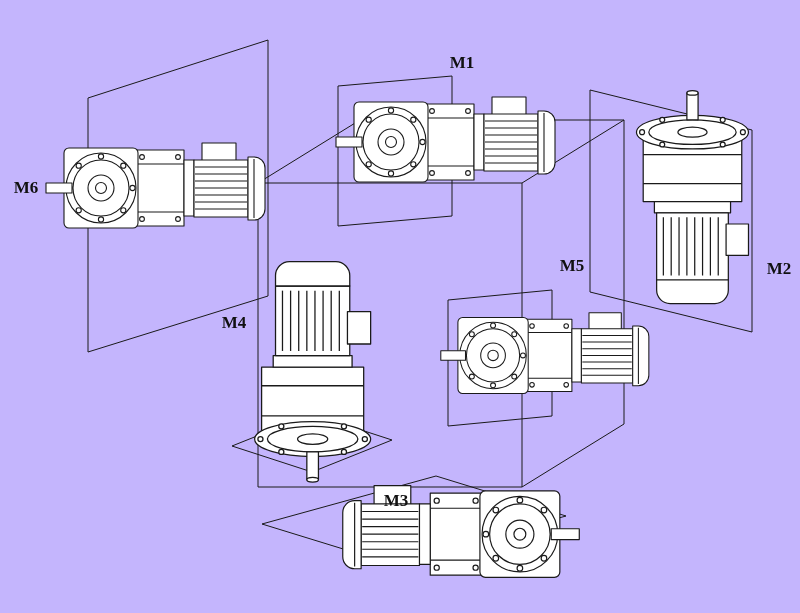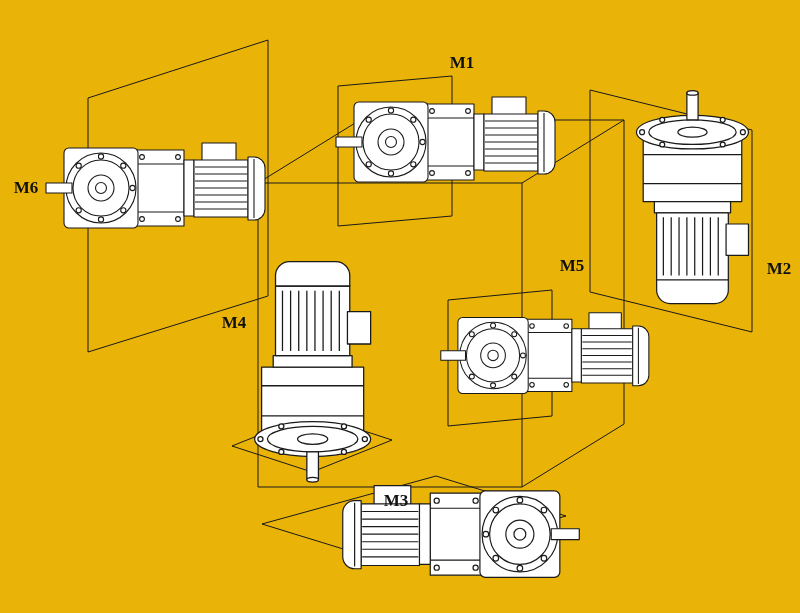--- a/index.html
+++ b/index.html
@@ -1,16 +1,16 @@
 <!DOCTYPE html>
 <html><head>
 <meta charset="utf-8">
 <style>
   html,body{margin:0;padding:0;background:#ffffff;}
-  .stage{position:relative;width:800px;height:613px;background:#eab308;overflow:hidden;
+  .stage{position:relative;width:800px;height:613px;background:#c4b5fd;overflow:hidden;
          font-family:"Liberation Serif", serif;}
   .stage svg{position:absolute;inset:0;}
   text.pos-label{font-family:"Liberation Serif", serif;font-weight:bold;font-size:17px;fill:#111;}
 </style>
 </head>
 <body>
 
 <div class="stage">
 <svg width="800" height="613" viewBox="0 0 800 613">
 

